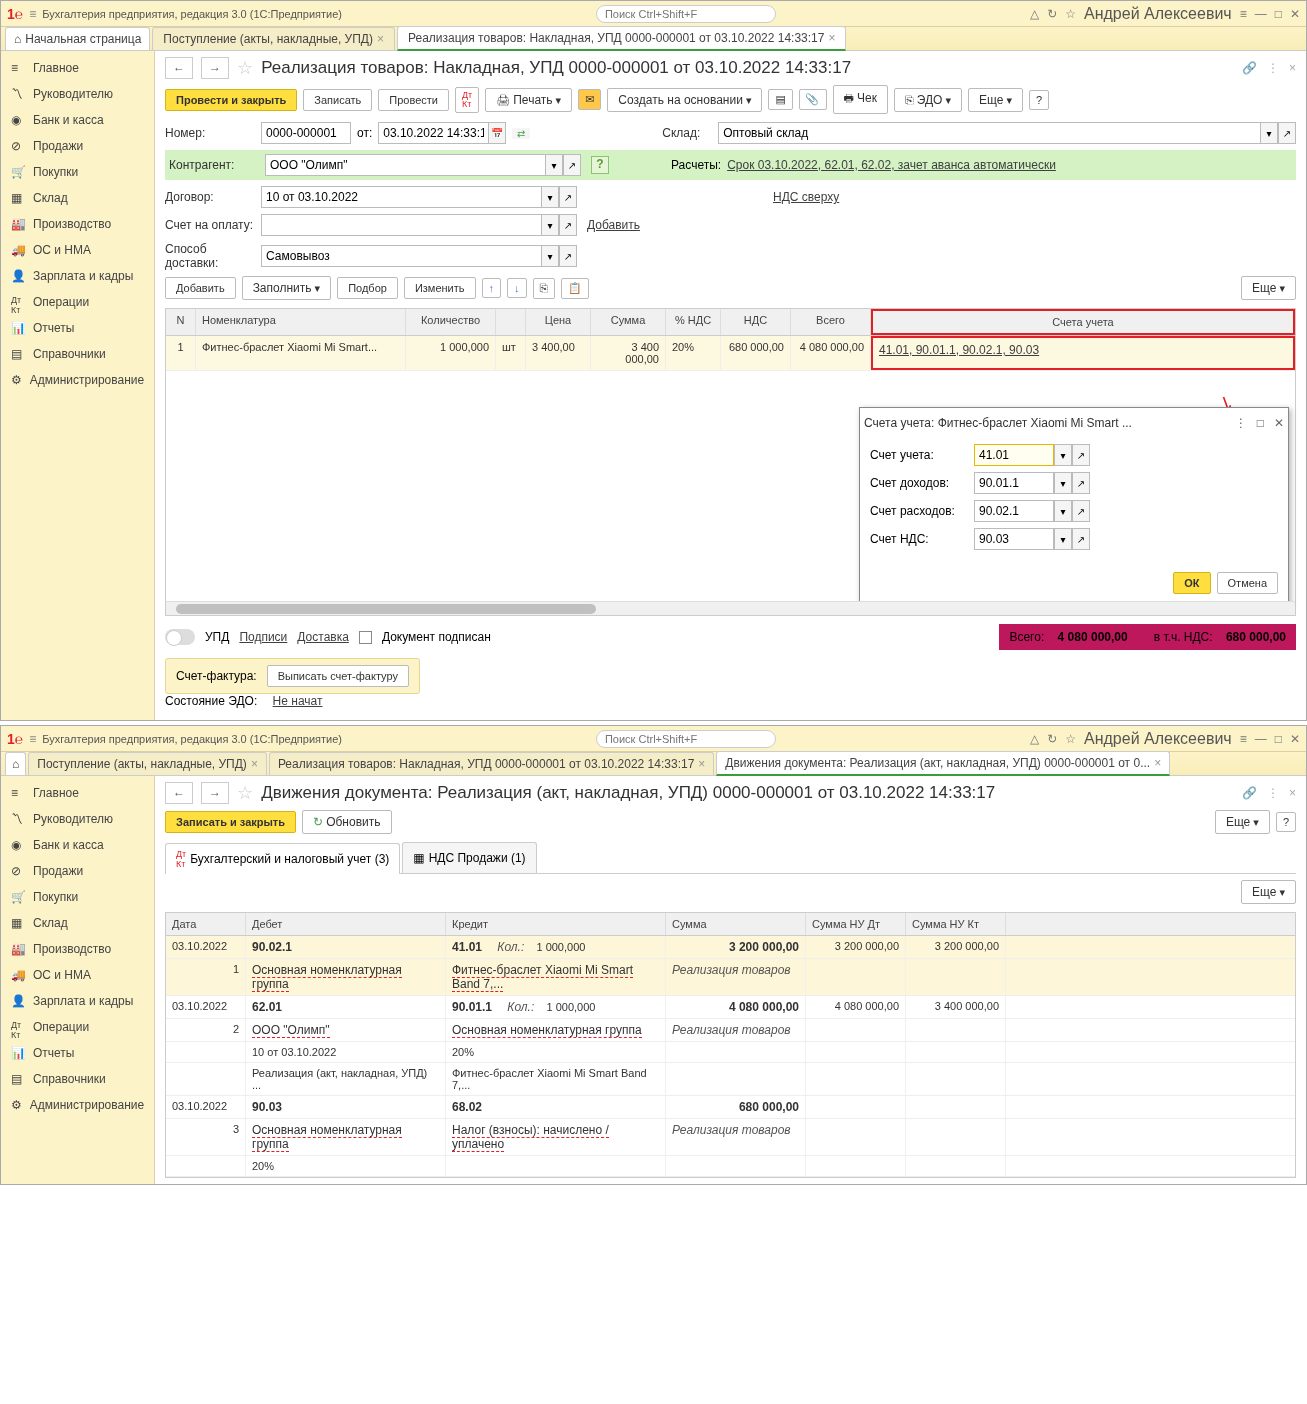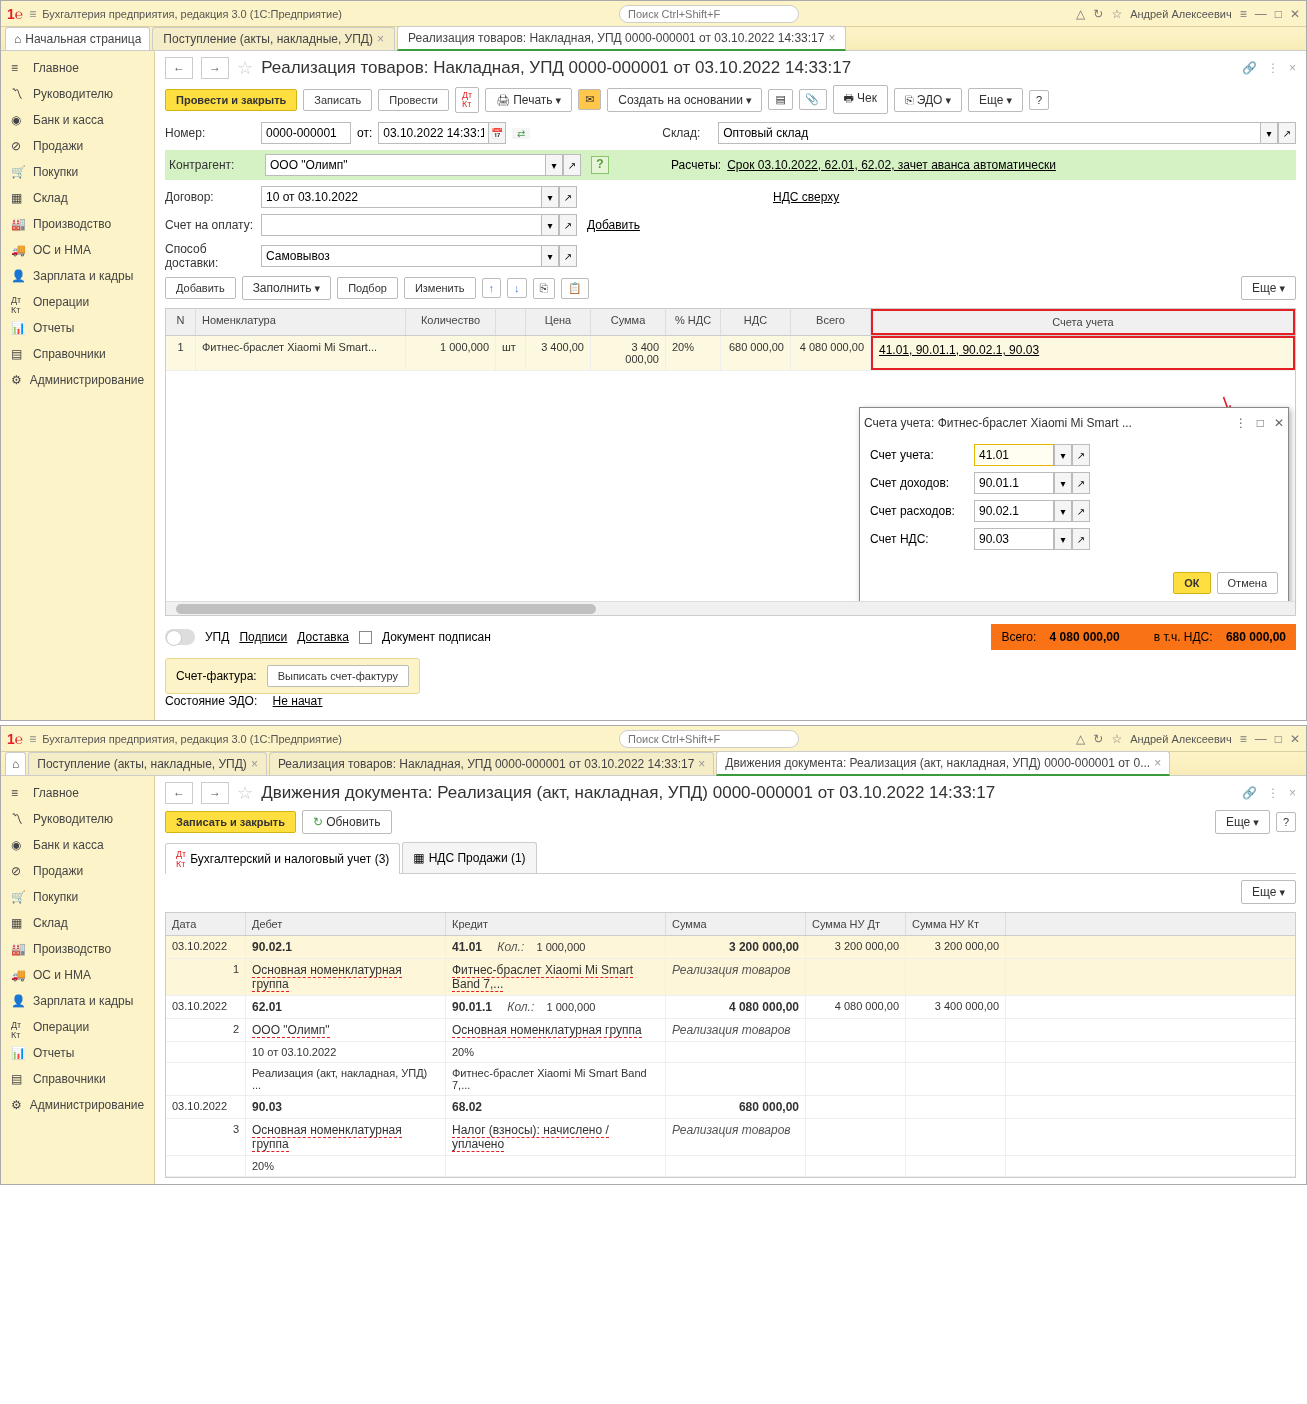--- a/index.html
+++ b/index.html
@@ -4,21 +4,21 @@
 <style>
 *{box-sizing:border-box;margin:0;padding:0;font-family:Arial,sans-serif;font-size:12px}
 body{background:#fff}
 .win{border:1px solid #aaa;background:#fff}
 .titlebar{background:linear-gradient(#fdf3c8,#fdf3c8);height:26px;display:flex;align-items:center;padding:0 6px;gap:6px;border-bottom:1px solid #dcd0a0}
 .logo{color:#e31e24;font-weight:bold;font-size:14px}
 .tb-title{color:#555;font-size:11px;flex:0 0 auto}
 .tb-search{flex:1;display:flex;justify-content:center}
 .tb-search input{width:180px;border:1px solid #ccc;border-radius:10px;padding:2px 8px;font-size:11px;color:#999}
 .tb-right{display:flex;gap:8px;align-items:center;color:#777}
-.tb-user{color:#555;font-size:11px}
+.tb-user{color:#555;font-size:16px}
 .tabs{background:linear-gradient(#fdf3c8,#f8edb8);height:24px;display:flex;align-items:flex-end;padding-left:4px;border-bottom:1px solid #ccc}
 .tab{padding:4px 10px;font-size:11px;color:#444;border:1px solid #ccc;border-bottom:none;background:#f5ecc8;margin-right:2px;border-radius:3px 3px 0 0;display:flex;align-items:center;gap:4px}
 .tab.home{background:#fff;padding:4px 8px}
 .tab.active{background:#fff;border-bottom:2px solid #3a9c3a;position:relative;top:1px}
 .tab .x{color:#999;cursor:pointer}
 .layout{display:flex}
 .sidebar{width:154px;background:#fdf3c8;border-right:1px solid #dcd0a0;padding:4px 0}
 .sb-item{padding:6px 10px;color:#444;font-size:12px;display:flex;align-items:center;gap:8px;cursor:pointer}
 .sb-ico{width:14px;height:14px;display:inline-block}
 .content{flex:1;padding:6px 10px;background:#fff}
@@ -32,21 +32,21 @@
 .btn.yellow{background:#ffde3f;border-color:#d4b414;font-weight:bold}
 .btn.sm{padding:3px 6px}
 .form-row{display:flex;align-items:center;margin-bottom:6px;gap:6px}
 .lbl{width:90px;color:#333;font-size:12px}
 .inp{border:1px solid #bbb;padding:3px 4px;font-size:12px;background:#fff}
 .inp-grp{display:flex}
 .inp-grp .inp{border-right:none}
 .mini-btn{width:18px;border:1px solid #bbb;background:#f5f5f5;font-size:10px;text-align:center;cursor:pointer;display:flex;align-items:center;justify-content:center}
 .green-row{background:#d4f2c4;padding:4px;display:flex;align-items:center;gap:6px;margin-bottom:6px}
 .qmark{width:18px;height:18px;border:1px solid #8ac46d;background:#e5f5d5;text-align:center;color:#5a9c3a;font-weight:bold}
-.link{color:#000000;text-decoration:underline;cursor:pointer}
+.link{color:#404040;text-decoration:underline;cursor:pointer}
 .grid{border:1px solid #ccc;margin-top:6px}
 .grid-head{display:flex;background:#f0f0f0;border-bottom:1px solid #ccc}
 .gh{padding:5px 6px;font-size:11px;color:#444;border-right:1px solid #ddd;text-align:center}
 .grid-row{display:flex;background:#fdf8e0;border-bottom:1px solid #eee}
 .gc{padding:5px 6px;font-size:11px;color:#333;border-right:1px solid #eee}
 .hl-red{border:2px solid #e31e24}
 .grid-body{height:230px;background:#fff;position:relative}
 .popup{position:absolute;right:6px;top:36px;width:430px;background:#fff;border:1px solid #888;box-shadow:2px 2px 6px rgba(0,0,0,0.3)}
 .pop-title{padding:8px 4px;font-size:15px;color:#333;display:flex;align-items:center;gap:0}
 .pop-title .pti{margin-left:auto;display:flex;gap:10px;color:#666}
@@ -55,21 +55,21 @@
 .pop-lbl{width:100px;font-size:12px}
 .pop-inp-wrap{display:flex}
 .pop-inp{width:80px;border:1px solid #bbb;padding:3px 4px;font-size:12px}
 .pop-inp.hl{border:1px solid #e5b700;background:#fffef0}
 .pop-foot{display:flex;justify-content:flex-end;gap:6px;padding:10px}
 .scroll-h{height:14px;background:#f0f0f0;border-top:1px solid #ddd;position:relative}
 .scroll-thumb{position:absolute;left:10px;top:2px;width:420px;height:10px;background:#c0c0c0;border-radius:5px}
 .foot-row{display:flex;align-items:center;gap:10px;margin-top:8px}
 .toggle{width:30px;height:16px;background:#ddd;border-radius:8px;position:relative}
 .toggle::after{content:'';position:absolute;width:14px;height:14px;background:#fff;border-radius:50%;top:1px;left:1px;border:1px solid #ccc}
-.totals{margin-left:auto;background:#f97316;padding:6px 10px;display:flex;gap:34px;font-size:12px}
+.totals{margin-left:auto;background:#be185d;padding:6px 10px;display:flex;gap:26px;font-size:12px}
 .sf-box{background:#fdf3c8;border:1px solid #e5d890;padding:6px 10px;display:inline-flex;align-items:center;gap:10px;margin-top:8px;border-radius:3px}
 .win2{margin-top:4px}
 
 .tab2{padding:4px 8px;font-size:11px}
 .chk{width:13px;height:13px;border:1px solid #888;display:inline-block;vertical-align:middle}
 .subtabs{display:flex;margin-top:8px;border-bottom:1px solid #ccc}
 .subtab{padding:5px 10px;border:1px solid #ccc;border-bottom:none;background:#f5f5f5;font-size:11px;margin-right:2px;border-radius:3px 3px 0 0;display:flex;gap:4px;align-items:center}
 .subtab.active{background:#fff;position:relative;top:1px}
 .mov-grid{border:1px solid #ccc;margin-top:6px}
 .mov-head{display:flex;background:#f0f0f0;border-bottom:1px solid #ccc}
@@ -291,21 +291,21 @@
      <div class="gh" style="width:55px">% НДС</div>
      <div class="gh" style="width:70px">НДС</div>
      <div class="gh" style="width:80px">Всего</div>
      <div class="gh hl-red" style="flex:1;text-align:center">Счета учета</div>
     </div>
     <div class="grid-row">
      <div class="gc" style="width:30px;text-align:center">1</div>
      <div class="gc" style="width:210px">Фитнес-браслет Xiaomi Mi Smart...</div>
      <div class="gc" style="width:90px;text-align:right">1 000,000</div>
      <div class="gc" style="width:30px">шт</div>
-     <div class="gc" style="width:65px;text-align:right">3 400,00</div>
+     <div class="gc" style="width:65px;">3 400,00</div>
      <div class="gc" style="width:75px;text-align:right">3 400 000,00</div>
      <div class="gc" style="width:55px">20%</div>
      <div class="gc" style="width:70px;text-align:right">680 000,00</div>
      <div class="gc" style="width:80px;text-align:right">4 080 000,00</div>
      <div class="gc hl-red" style="flex:1"><span class="link">41.01, 90.01.1, 90.02.1, 90.03</span></div>
     </div>
     <div class="grid-body">
      <span class="arrow-line">↘</span>
      <div class="popup">
       <div class="pop-title">

